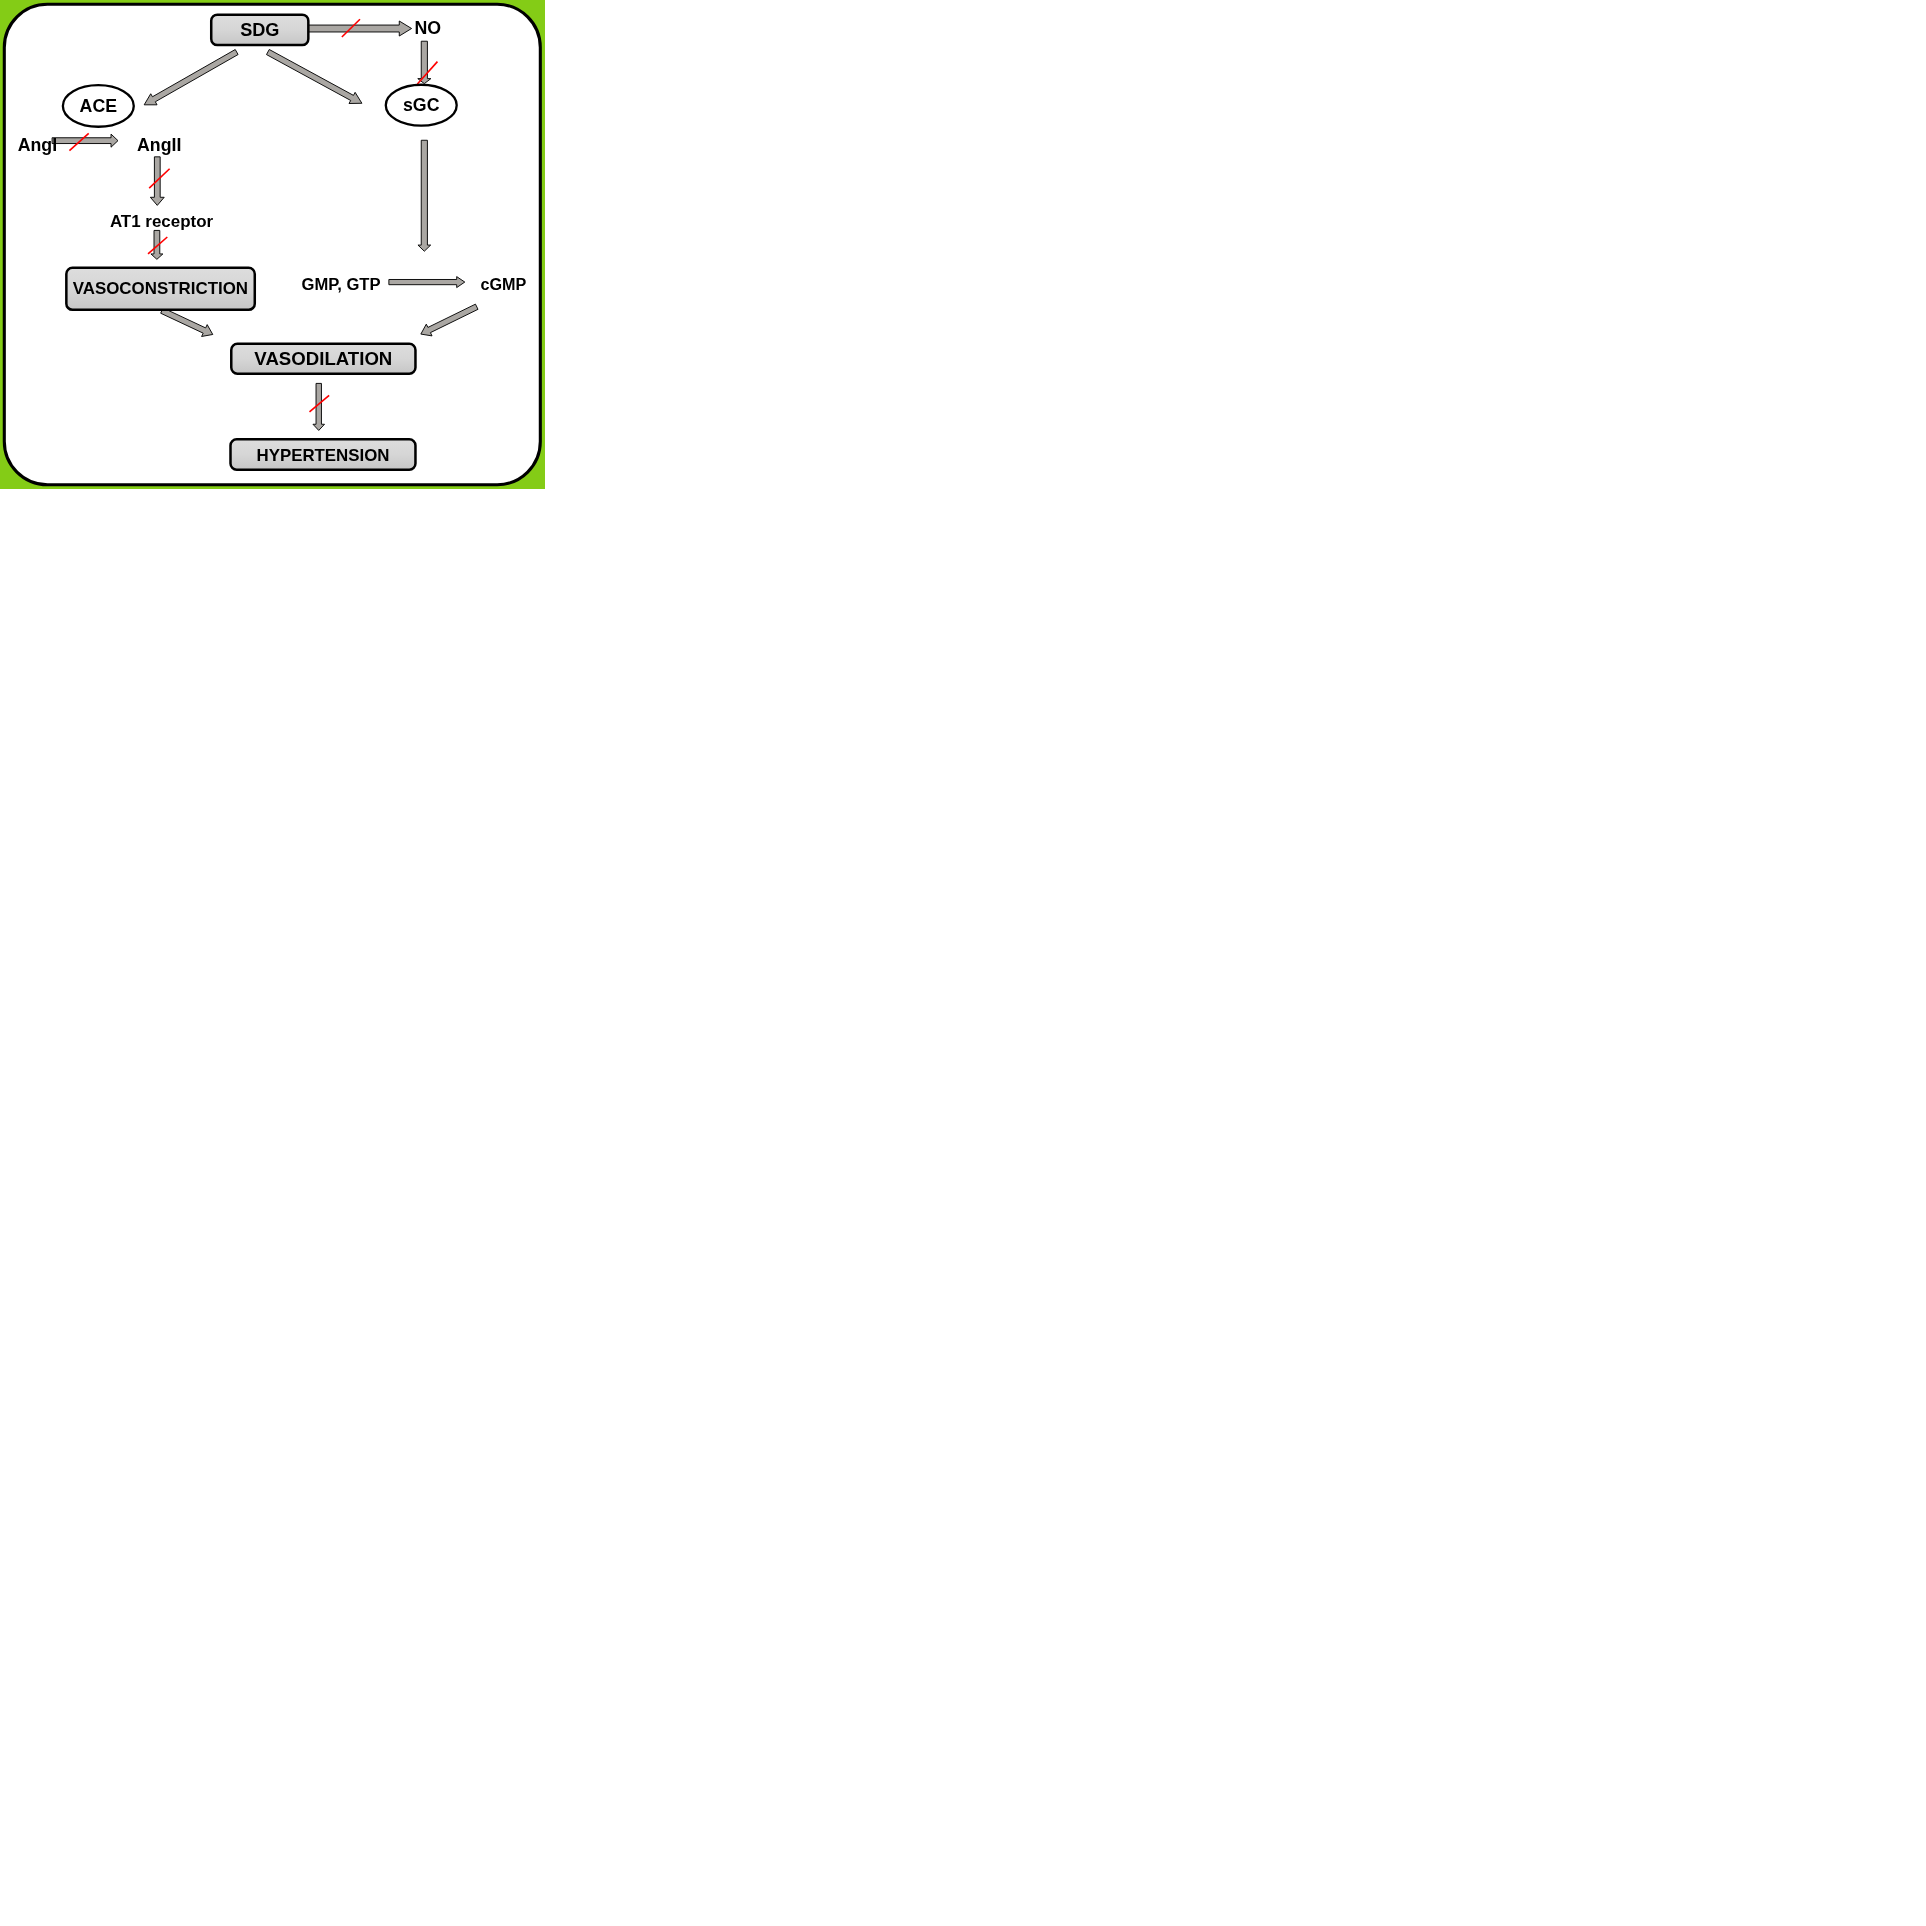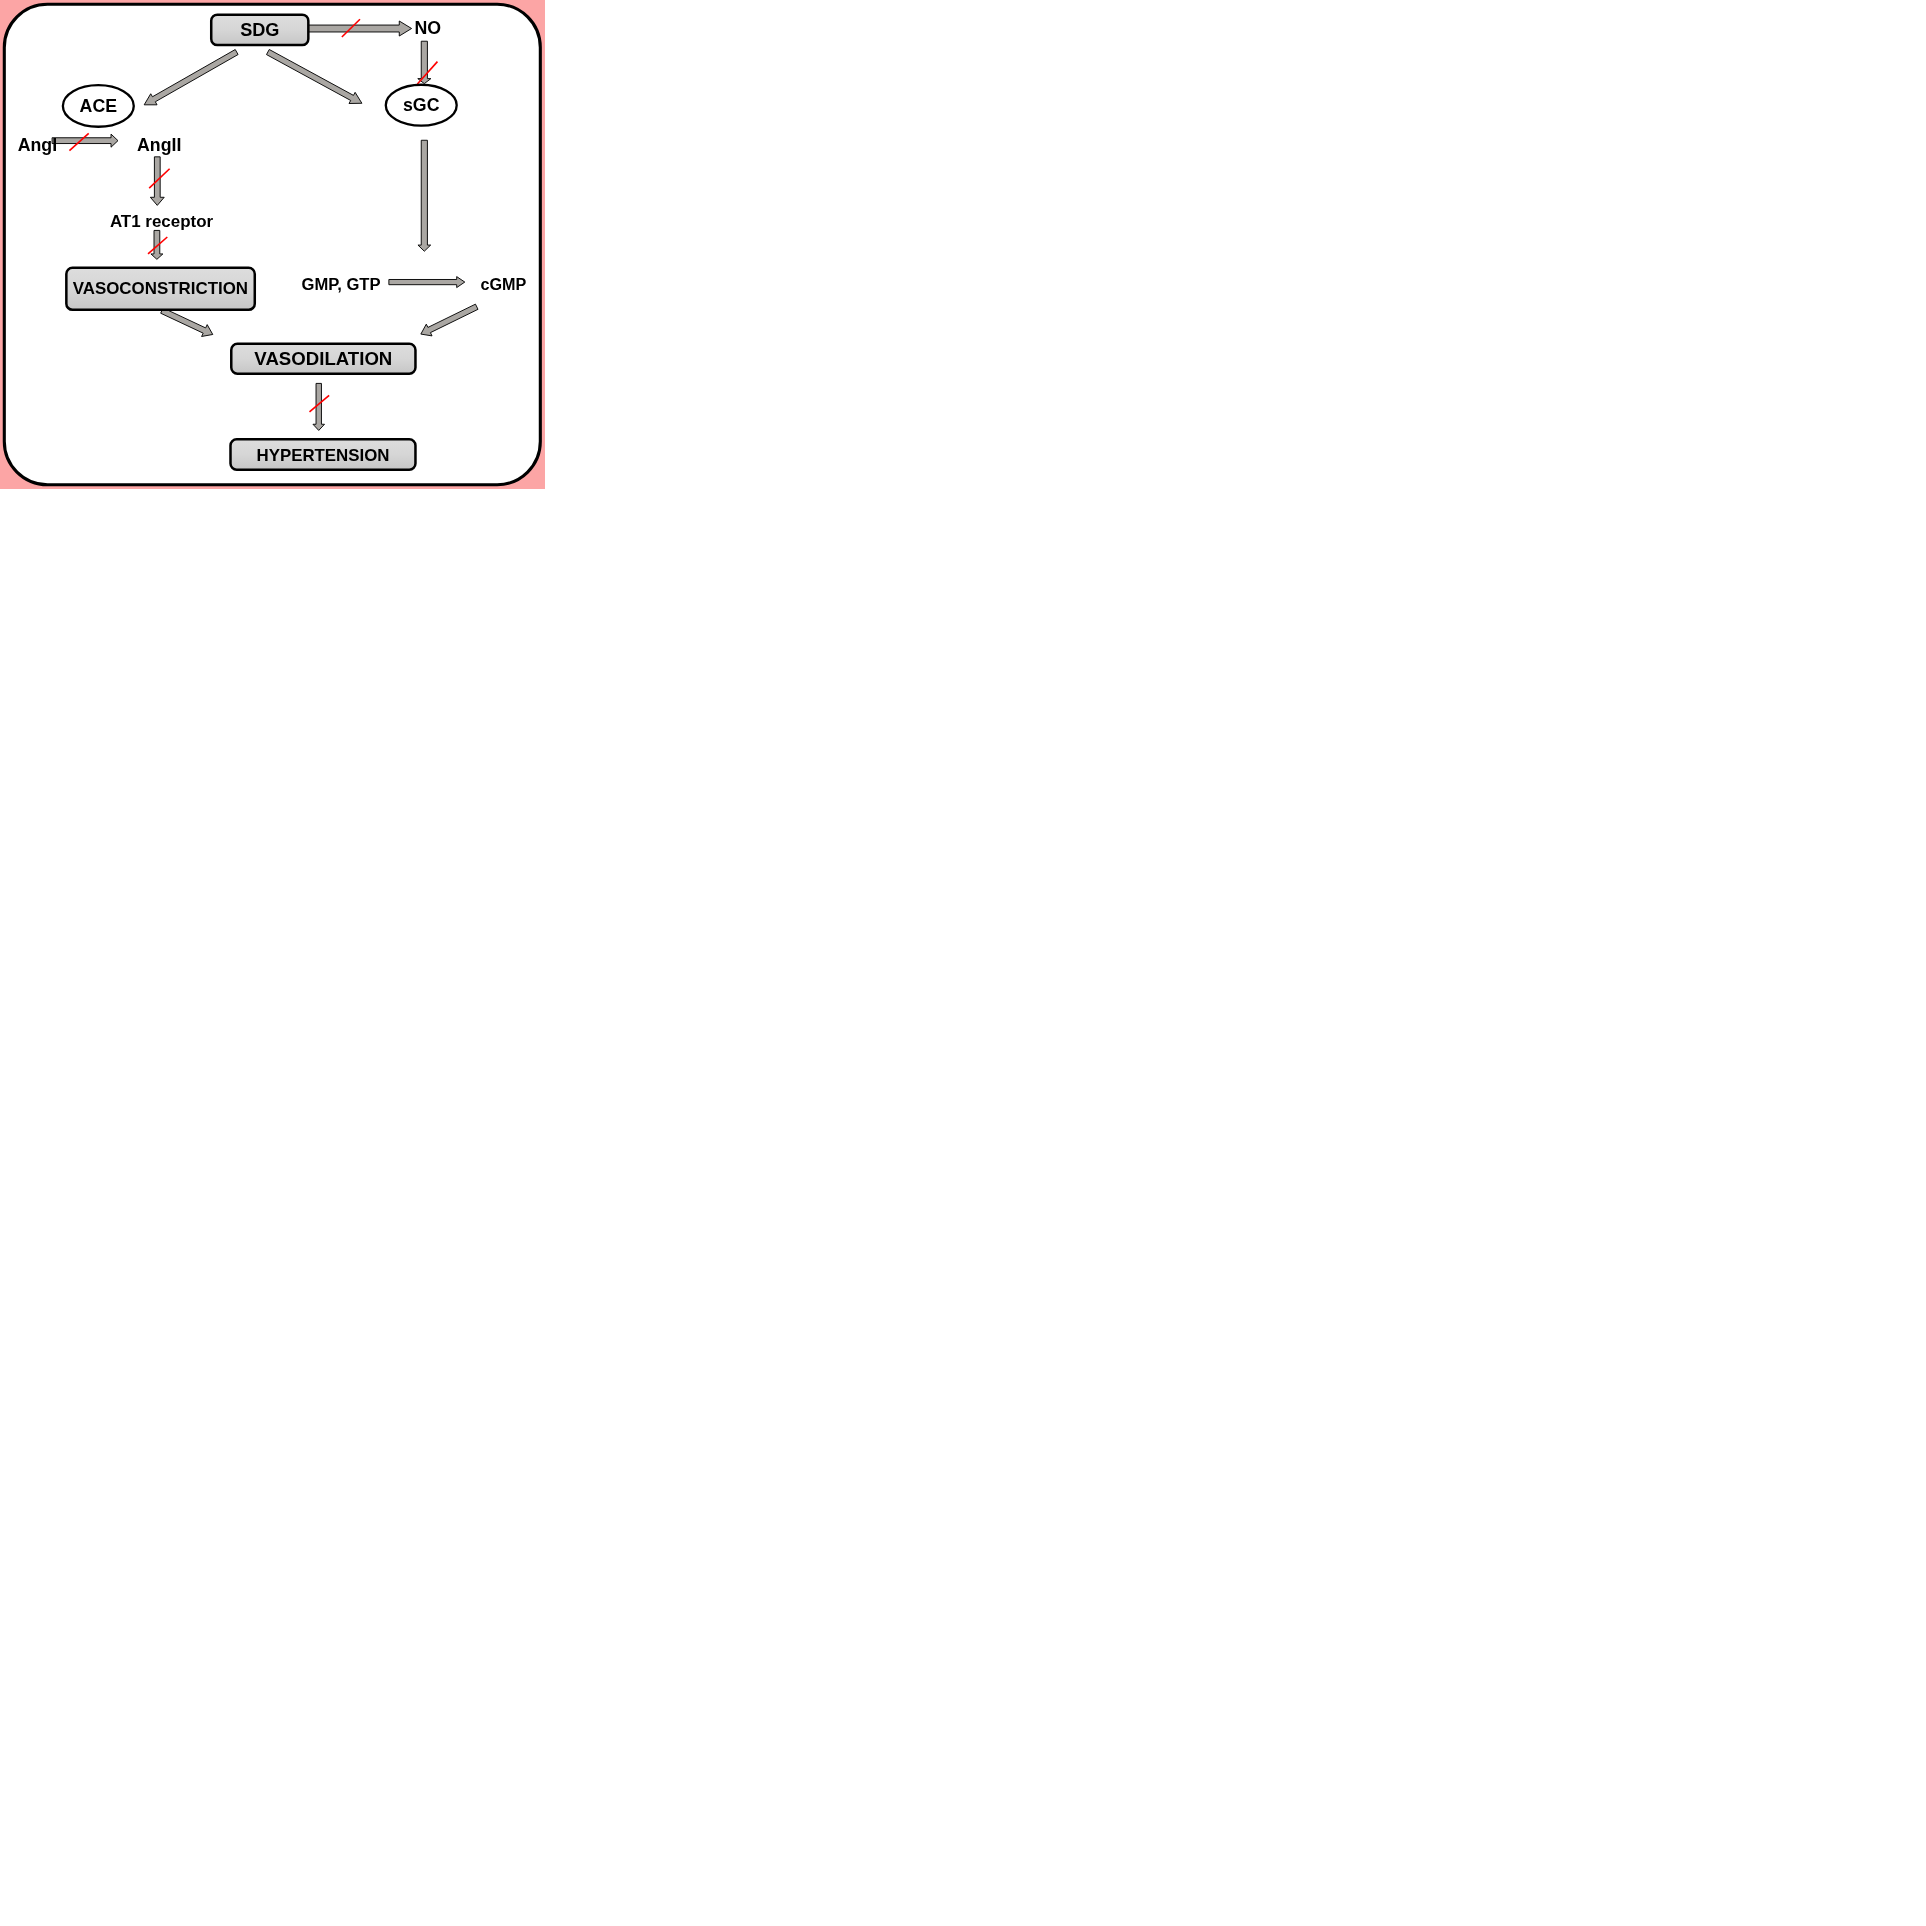--- a/index.html
+++ b/index.html
@@ -1,16 +1,16 @@
 <!DOCTYPE html>
 <html style="font-size:6.2px"><head>
 <meta charset="utf-8">
 <style>
   html,body{margin:0;padding:0;background:#ffffff;}
-  .stage{position:relative;width:545px;height:489px;background:#fca5a5;overflow:hidden;}
+  .stage{position:relative;width:545px;height:489px;background:#84cc16;overflow:hidden;}
   svg{display:block;}
   text{font-family:"Liberation Sans","DejaVu Sans",sans-serif;font-weight:bold;fill:#000000;}
 </style>
 </head>
 <body>
 
 <div class="stage">
 <svg id="diagram" width="545" height="489" viewBox="0 0 1414 1269" xmlns="http://www.w3.org/2000/svg">
 
   <defs>

